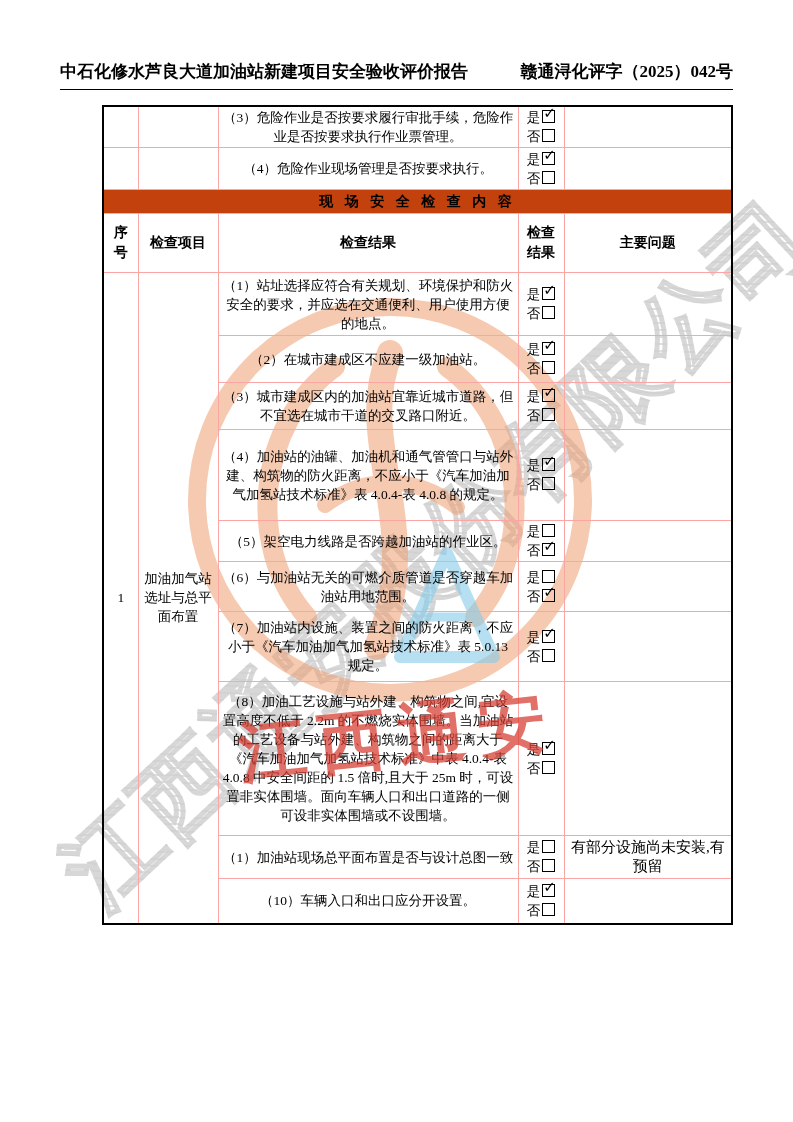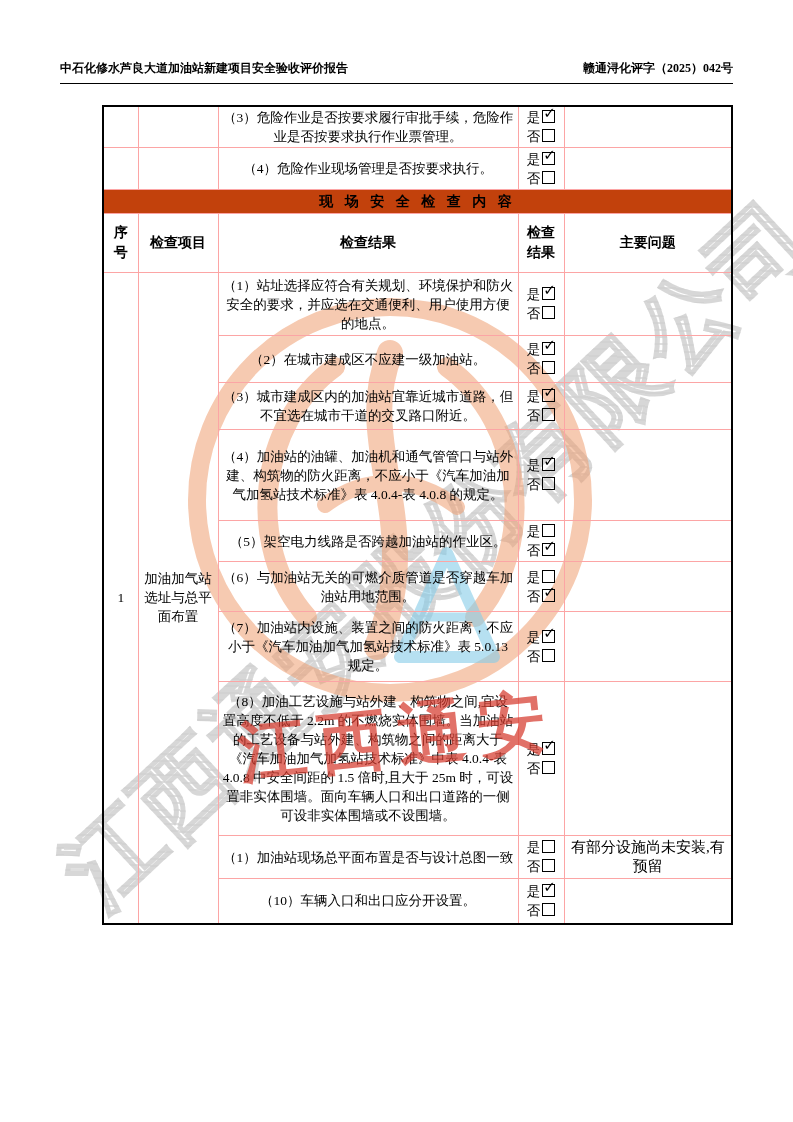--- a/index.html
+++ b/index.html
@@ -1,21 +1,21 @@
 <!DOCTYPE html>
 <html><head>
 <meta charset="utf-8">
 <style>
   html,body{margin:0;padding:0;background:#888;}
   .page{position:relative;width:793px;height:1122px;background:#fff;margin:0 auto;
         font-family:"Liberation Serif","DejaVu Serif",serif;color:#000;overflow:hidden;}
   
   .doc-header{position:absolute;left:60px;top:60px;width:673px;display:flex;
               justify-content:space-between;align-items:flex-end;font-weight:bold;
-              font-size:12px;border-bottom:1.5px solid #000;padding-bottom:6px;z-index:2;}
+              font-size:17px;border-bottom:1.5px solid #000;padding-bottom:6px;z-index:2;}
   
   table.chk{position:absolute;left:102px;top:105px;width:629px;border-collapse:collapse;
             table-layout:fixed;font-size:13.5px;z-index:1;border:2px solid #000;}
   table.chk td{border:1px solid #fca5a5;padding:1px 4px;vertical-align:middle;
                text-align:center;line-height:19px;word-break:break-all;}
   td.banner{background:#c2410c;font-weight:bold;letter-spacing:4px;font-size:14px;}
   tr.hdr td{font-weight:bold;font-size:14px;line-height:20px;}
   td.res{text-align:left;padding-left:4px;line-height:20px;white-space:nowrap;}
   td.prob{font-size:15px;}
   .cb{display:inline-block;width:11px;height:11px;border:1.6px solid #000;

